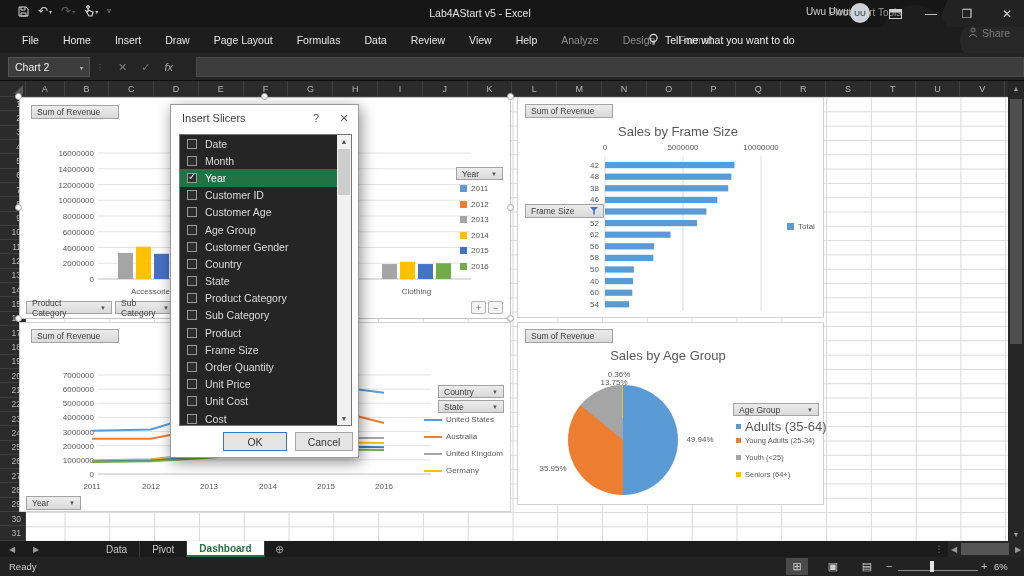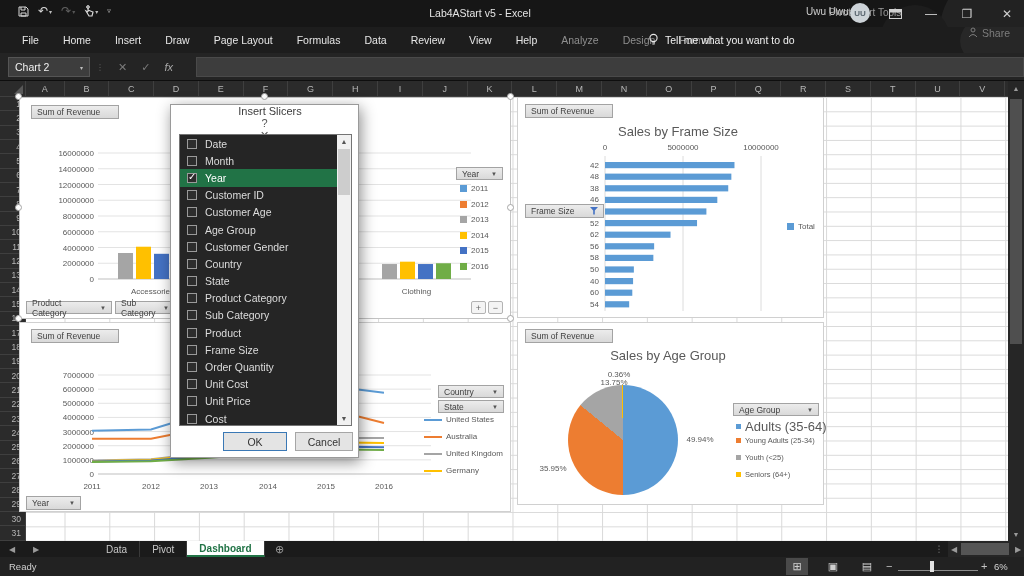--- a/index.html
+++ b/index.html
@@ -58,21 +58,21 @@
   .legend-item { position:absolute; display:flex; align-items:center; gap:4px; font-size:8px; color:#595959; white-space:nowrap; }
   .sq { width:7px; height:7px; flex:none; }
   .lsw { width:18px; height:2px; flex:none; }
   .pm { position:absolute; width:15px; height:13px; background:#f4f4f4; border:1px solid #b3b3b3; border-radius:2px; color:#666; font-size:9px; display:flex; align-items:center; justify-content:center; }
   .handle { position:absolute; width:7px; height:7px; border-radius:50%; background:#fff; border:1px solid #a6a6a6; }
   .pie { position:absolute; border-radius:50%; }
   .pielabel { position:absolute; transform:translate(-50%,-50%); font-size:8px; color:#595959; white-space:nowrap; }
 
   
   #dialog { position:absolute; left:170px; top:104px; width:189px; height:354px; background:#fff; border:1px solid #9a9a9a; box-shadow:2px 4px 14px rgba(0,0,0,.45); }
-  #dlg-title { position:absolute; left:0; top:0; width:100%; height:26px; display:flex; align-items:center;flex-direction:column; }
+  #dlg-title { position:absolute; left:0; top:0; width:100%; height:26px; display:flex; align-items:center; }
   #dlg-title .t { margin-left:11px; font-size:11px; color:#3c3c3c; flex:1; }
   #dlg-title .hb { width:28px; text-align:center; color:#555; font-size:11px; }
   #dlg-list { position:absolute; left:8px; top:29px; width:173px; height:292px; background:#252525; border:1px solid #747474; overflow:hidden; }
   .dlg-item { height:17.2px; display:flex; align-items:center; padding-left:7px; gap:8px; color:#dcdcdc; font-size:10.5px; width:157px; }
   .dlg-item.sel { background:#217346; color:#fff; }
   .cb { width:10px; height:10px; border:1px solid #9a9a9a; background:#2d2d2d; flex:none; position:relative; }
   .cb.on:after { content:"✓"; position:absolute; left:0px; top:-3px; color:#fff; font-size:10px; }
   #dlg-scroll { position:absolute; right:0; top:0; width:14px; height:100%; background:#f1f1f1; }
   #dlg-scroll .sar { position:absolute; left:0; width:14px; height:13px; color:#555; font-size:7px; display:flex; align-items:center; justify-content:center; }
   #dlg-thumb { position:absolute; left:1px; top:14px; width:12px; height:46px; background:#cdcdcd; }
@@ -568,25 +568,25 @@
           <div class="dlg-item">
             <div class="cb"></div>
             <span>Frame Size</span>
           </div>
           <div class="dlg-item">
             <div class="cb"></div>
             <span>Order Quantity</span>
           </div>
           <div class="dlg-item">
             <div class="cb"></div>
+            <span>Unit Price</span>
+          </div>
+          <div class="dlg-item">
+            <div class="cb"></div>
             <span>Unit Cost</span>
-          </div>
-          <div class="dlg-item">
-            <div class="cb"></div>
-            <span>Unit Price</span>
           </div>
           <div class="dlg-item">
             <div class="cb"></div>
             <span>Cost</span>
           </div>
         </div>
       <div id="dlg-scroll">
         <div class="sar" style="top:0;">▲</div>
         <div id="dlg-thumb"></div>
         <div class="sar" style="bottom:0;">▼</div>

